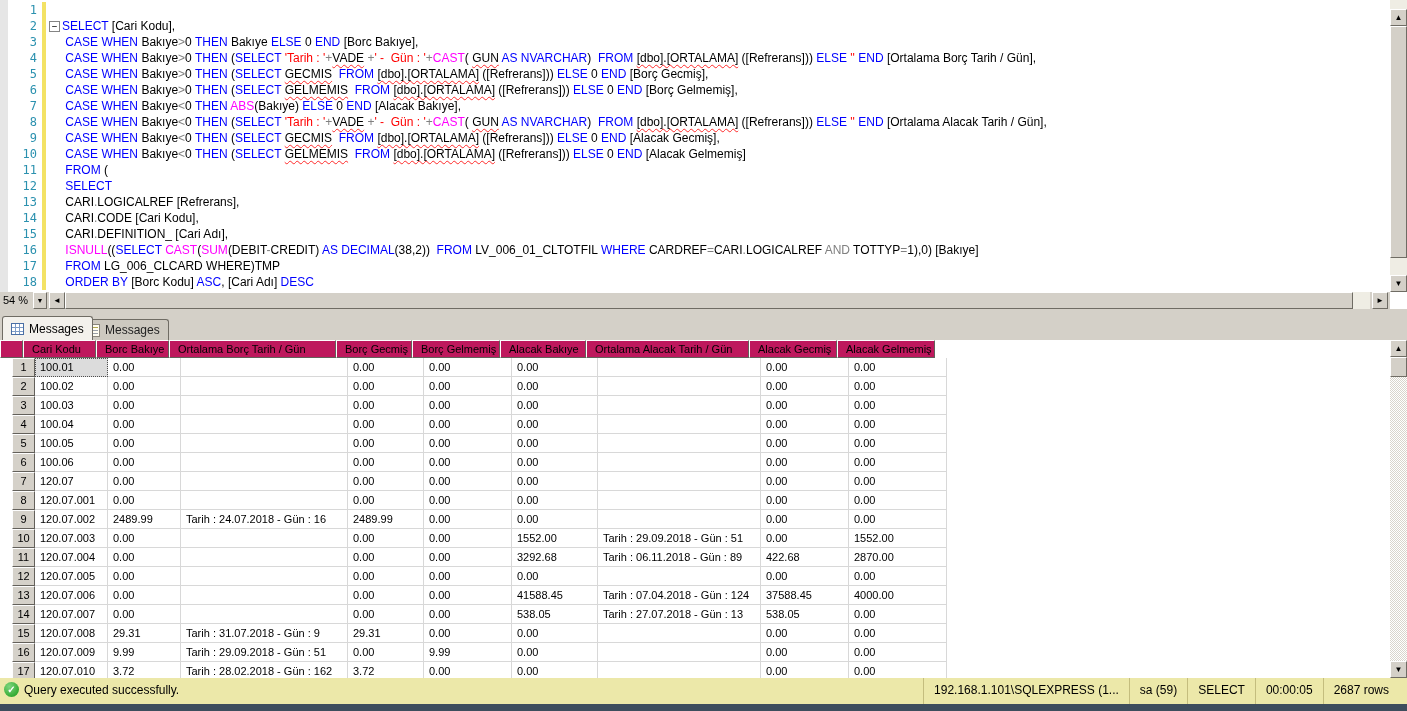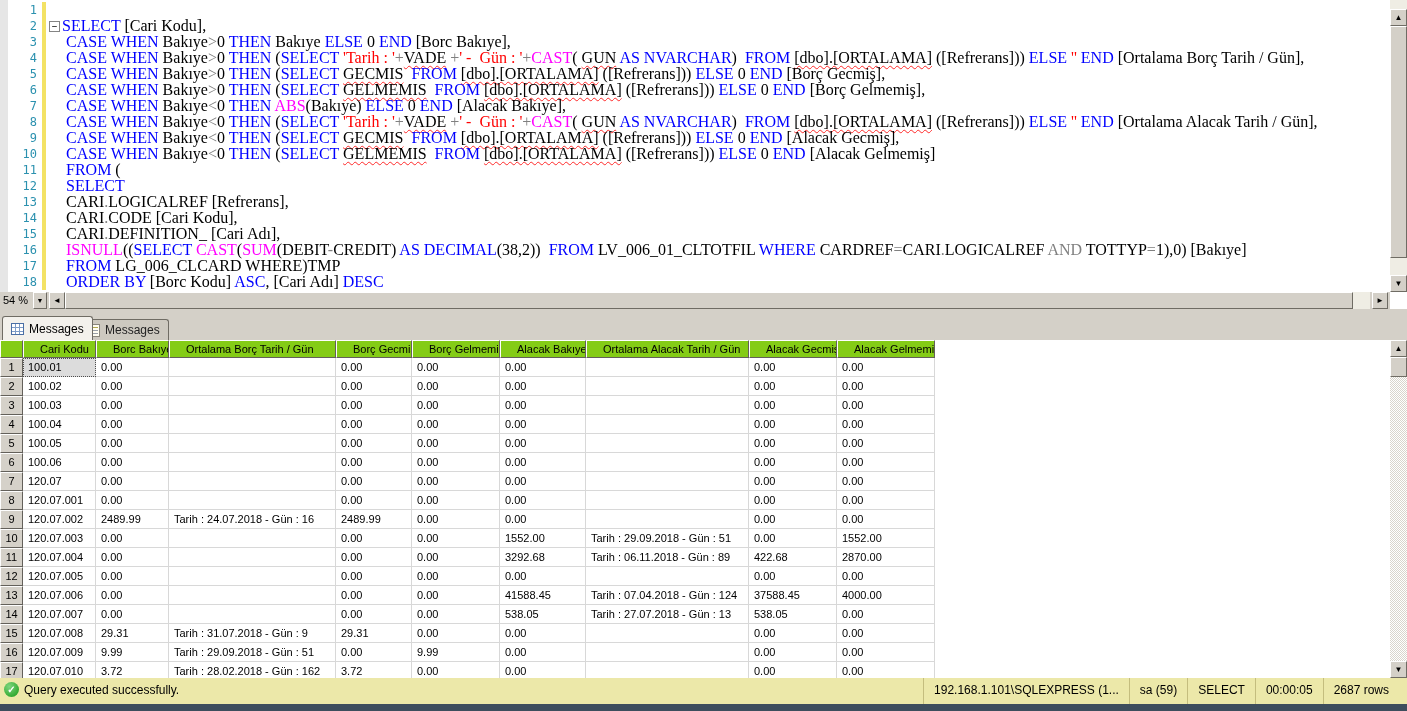--- a/index.html
+++ b/index.html
@@ -8,21 +8,21 @@
 
   
   .editor { position:absolute; left:0; top:0; width:1390px; height:292px; background:#fff; overflow:hidden; }
   .indicator-strip { position:absolute; left:0; top:0; width:8px; height:292px; background:#e6e6e6; }
   .gutter { position:absolute; left:8px; top:2px; width:34px; }
   .ln { height:16px; line-height:16px; text-align:right; padding-right:5px;
         font-family:"DejaVu Sans Mono","Liberation Mono",monospace; font-size:12px; color:#2b91af; }
   .changebar { position:absolute; left:42px; top:2px; width:4px; height:288px; background:#f3e264; }
   .code { position:absolute; left:48px; top:2px; right:2px; }
   .cl { height:16px; line-height:16px; white-space:pre; padding-left:14px;
-        font-family:Liberation Serif, serif; font-size:16px; color:#000; }
+        font-family:Liberation Sans, sans-serif; font-size:12px; color:#000; }
   .tok-k { color:#0000ff; }
   .tok-f { color:#ff00ff; }
   .tok-s { color:#ff0000; }
   .tok-o { color:#808080; }
   .tok-t { color:#000000; }
   .sq { text-decoration:underline wavy #ff2a2a 1px; text-underline-offset:2px; text-decoration-skip-ink:none; }
   .collapse-box { position:absolute; left:49px; top:21px; width:11px; height:11px; background:#fff;
         border:1px solid #848484; font:9px/9px "DejaVu Sans Mono",monospace; text-align:center; color:#000; }
 
   
@@ -55,25 +55,25 @@
   .icon-grid { width:13px; height:12px; border:1px solid #4a6fa5; background:
         repeating-linear-gradient(to right, transparent 0 3px, #7d9cc8 3px 4px),
         repeating-linear-gradient(to bottom, transparent 0 3px, #7d9cc8 3px 4px), #fff; }
   .icon-msg { width:11px; height:13px; background:#fffdf2; border:1px solid #8a867c; position:relative; }
   .icon-msg:before { content:""; position:absolute; left:1px; top:2px; width:7px; height:1px; background:#b0a850;
         box-shadow:0 3px 0 #9aa0a8, 0 6px 0 #9aa0a8; }
 
   
   .grid-area { position:absolute; left:0; top:340px; width:1390px; height:338px; background:#fff; overflow:hidden; }
   .grid-header { position:absolute; left:0; top:0; height:18px; white-space:nowrap; font-size:11px; }
-  .hcell { display:inline-block; vertical-align:top; height:18px; background:#84cc16; color:#000;
+  .hcell { display:inline-block; vertical-align:top; height:18px; background:#be185d; color:#000;
         border-top:1px solid #fdfdfd; border-left:1px solid #fdfdfd;
         border-right:1px solid #63605a; border-bottom:1px solid #63605a;
-        padding:2px 0 0 16px; overflow:hidden; }
-  .grid-body { position:absolute; left:0; top:18px; font-size:11px; }
+        padding:2px 0 0 8px; overflow:hidden; }
+  .grid-body { position:absolute; left:12px; top:18px; font-size:11px; }
   .grow { height:19px; white-space:nowrap; }
   .rncell { display:inline-block; vertical-align:top; width:23px; height:19px; background:#d5d1c9; color:#000;
         border-top:1px solid #fdfdfd; border-left:1px solid #fdfdfd;
         border-right:1px solid #63605a; border-bottom:1px solid #63605a;
         text-align:center; padding-top:2px; }
   .dcell { display:inline-block; vertical-align:top; height:19px; background:#fff; color:#000;
         border-right:1px solid #d8d8d8; border-bottom:1px solid #d8d8d8;
         padding:3px 0 0 5px; overflow:hidden; }
   .dcell.focused { background:#dcdcdc; border:1px dotted #4d4d4d; padding:2px 0 0 4px; }
 

